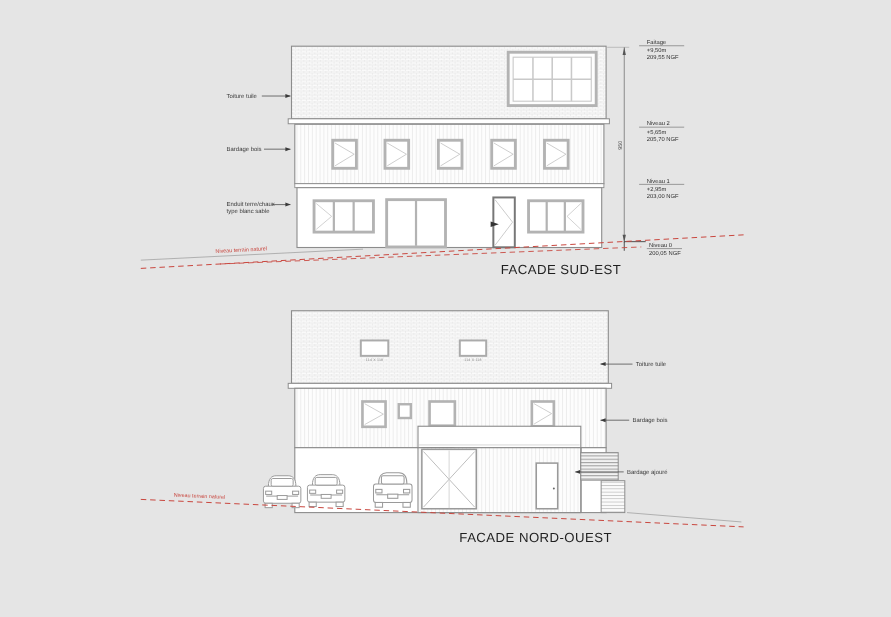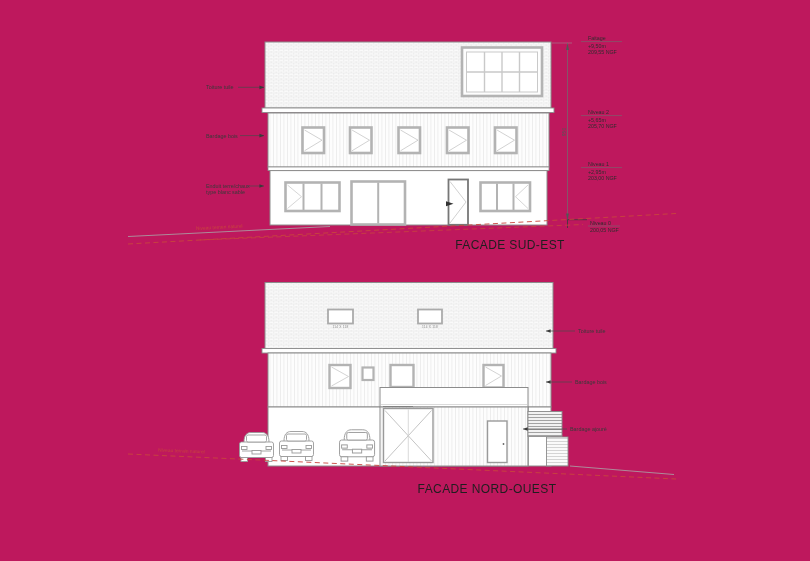--- a/index.html
+++ b/index.html
@@ -1,16 +1,16 @@
 <!DOCTYPE html>
 <html><head>
 <meta charset="utf-8">
 <style>
   html,body{margin:0;padding:0;background:#ffffff;}
-  .page{position:relative;width:810px;height:561px;background:#be185d;overflow:hidden;
+  .page{position:relative;width:810px;height:561px;background:#e5e5e5;overflow:hidden;
         font-family:"Liberation Sans", sans-serif;}
   svg{display:block;}
   text{fill:#2e2e2e;}
   .lbl{font-size:5.4px;fill:#3a3a3a;}
   .lvl{font-size:5.3px;fill:#2e2e2e;}
   .ttl{font-size:12px;fill:#1f1f1f;letter-spacing:.4px;}
   .red{fill:#c8453d;font-size:4.9px;}
   .dim{font-size:5px;fill:#555;}
   .vlx{font-size:3.2px;fill:#8a8a8a;letter-spacing:.2px;}
 </style>

